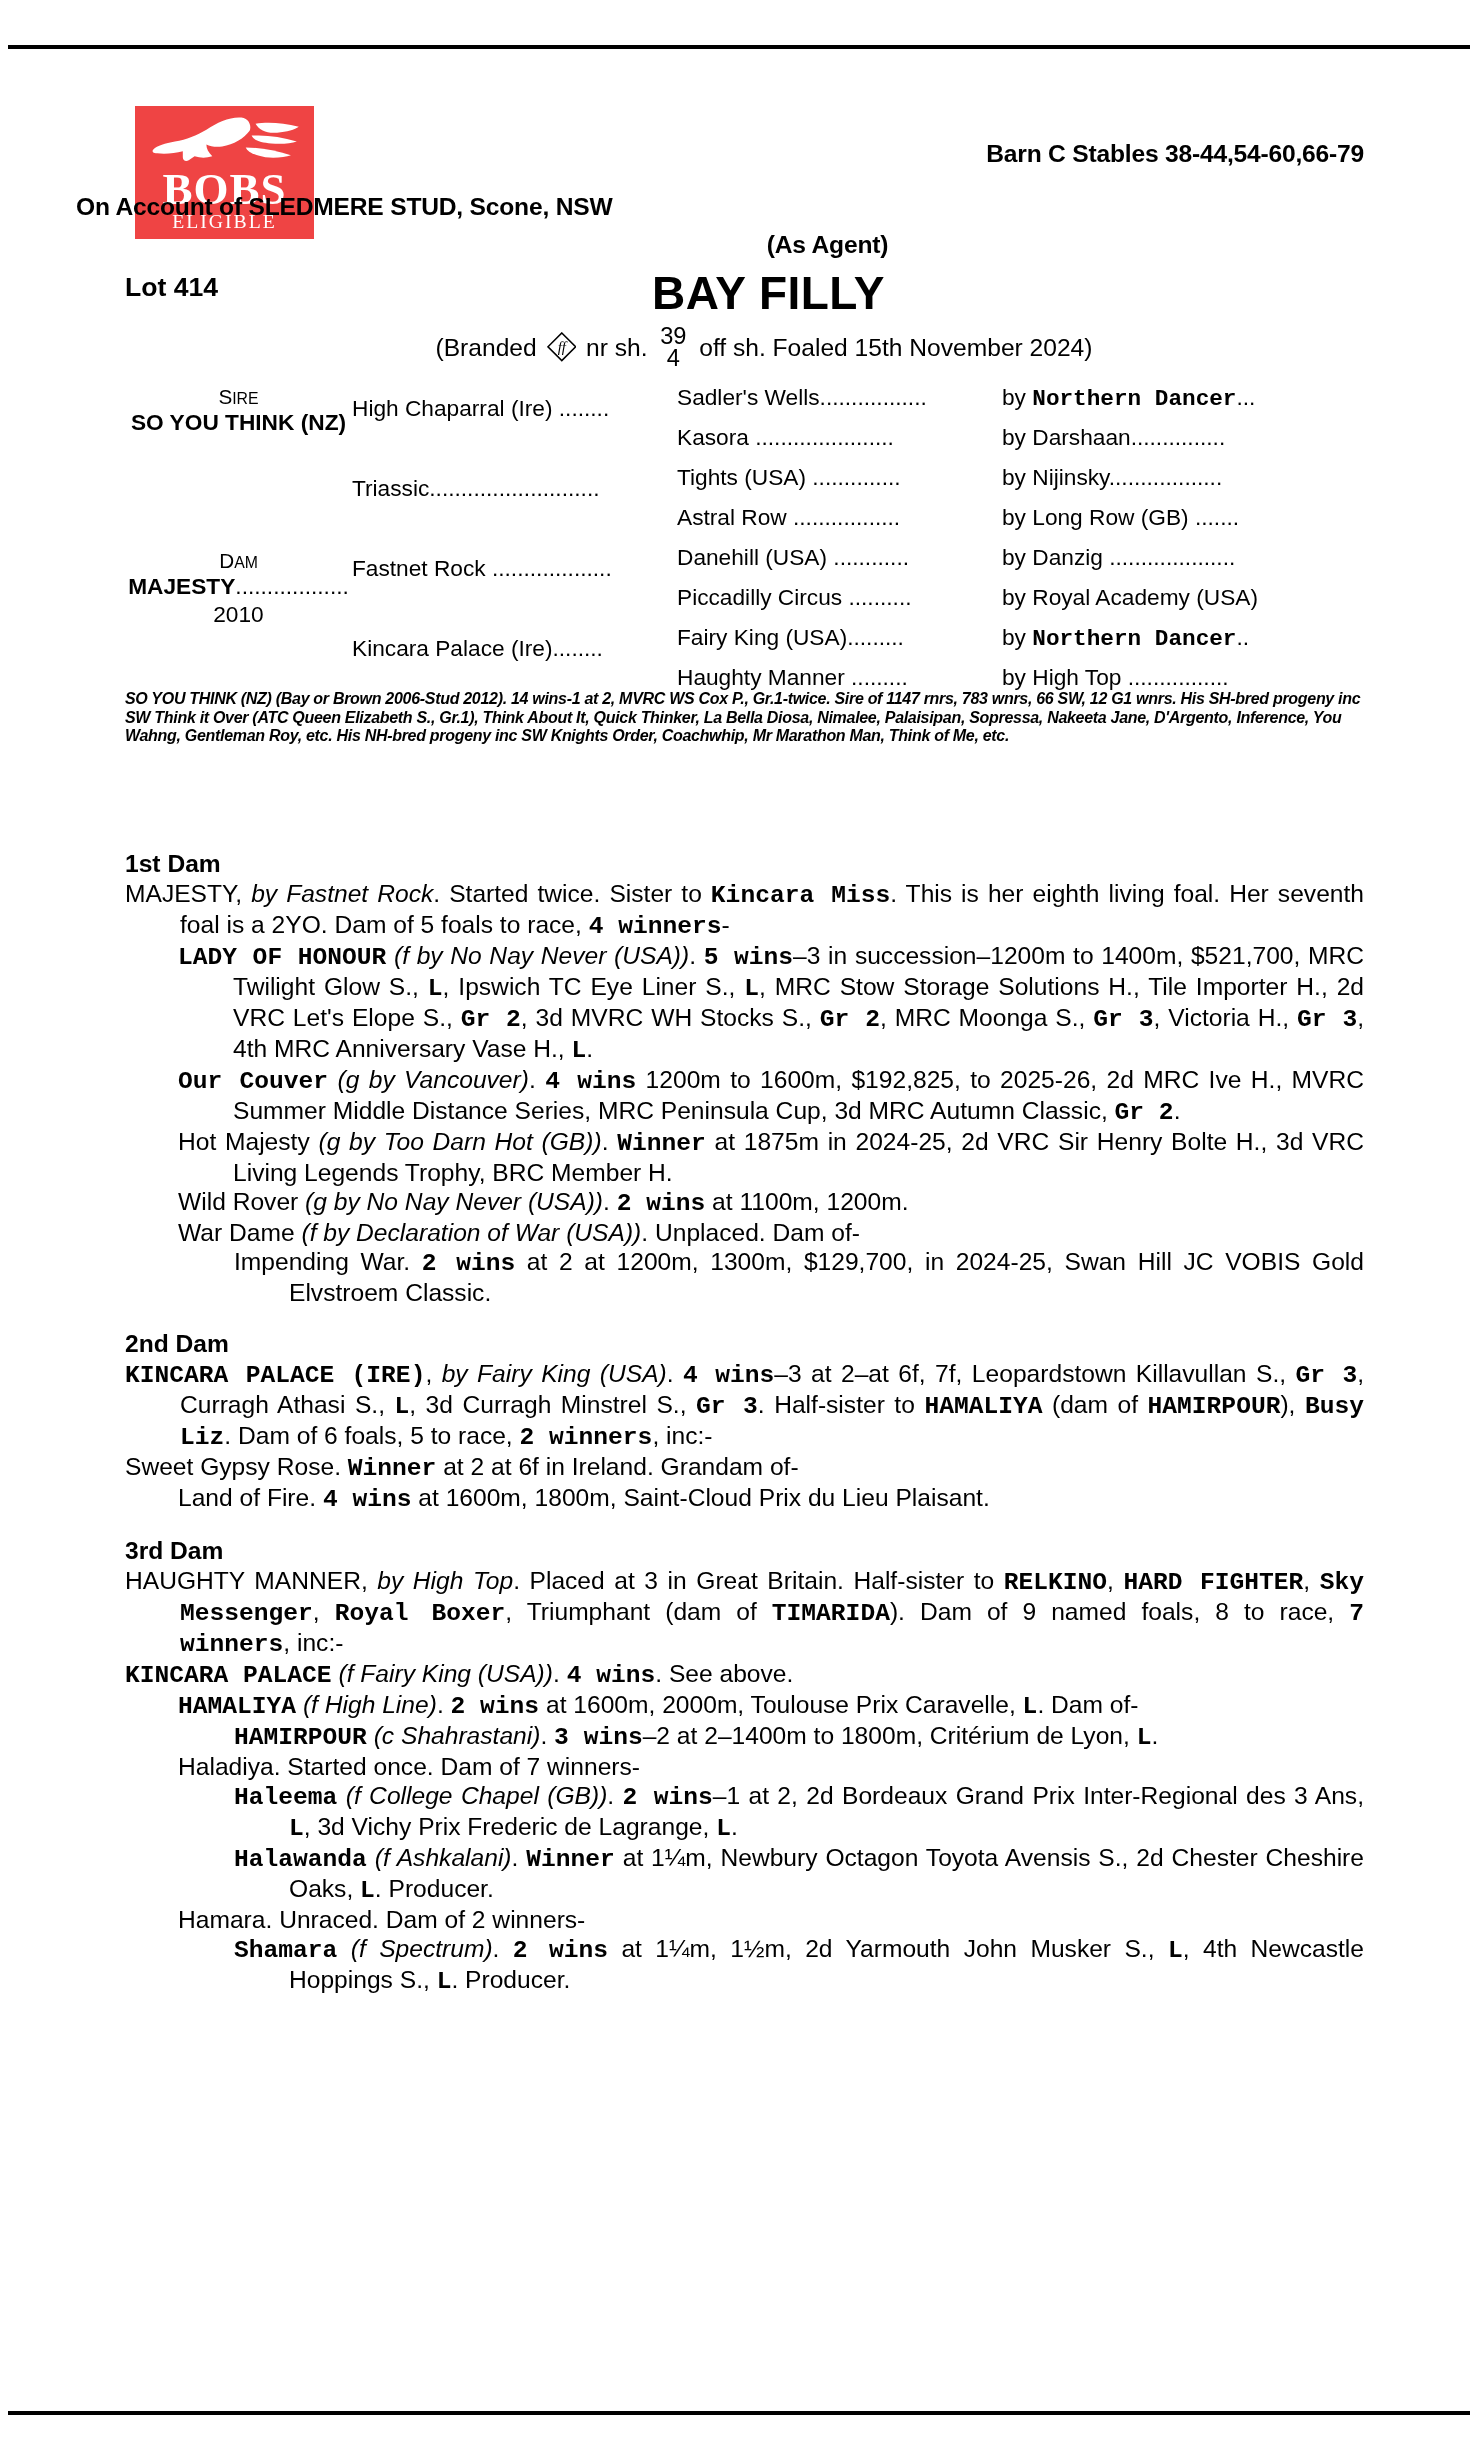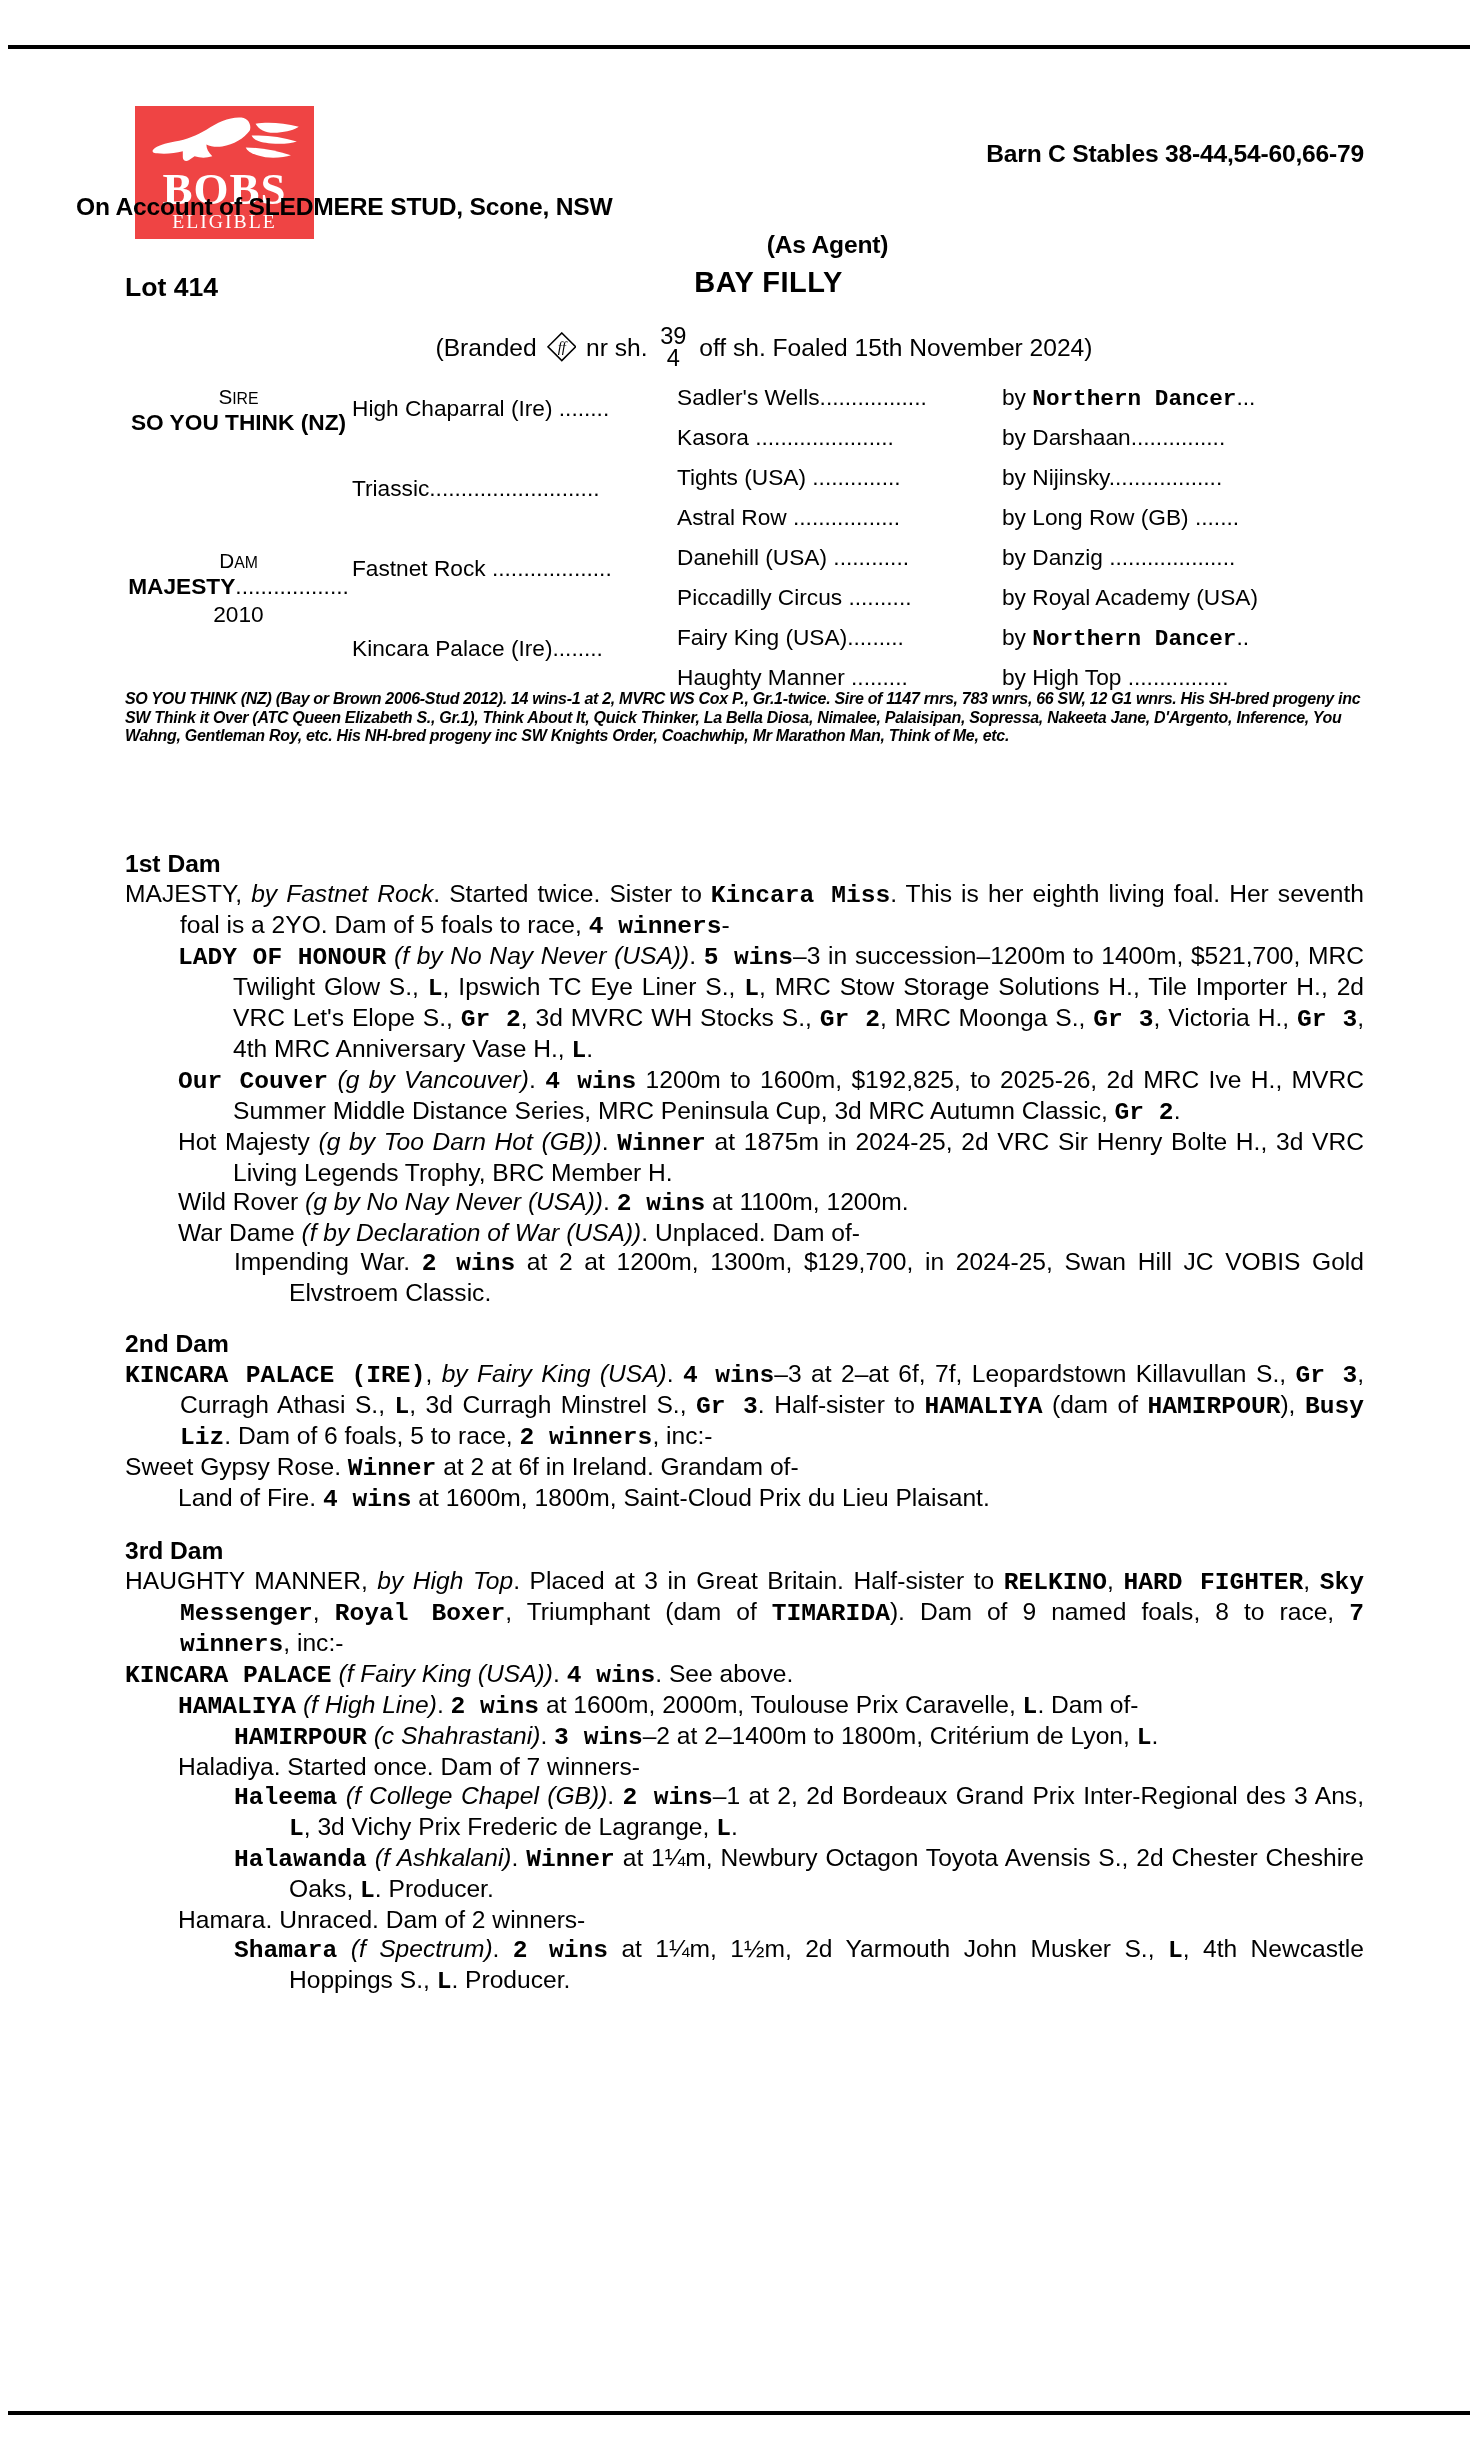--- a/index.html
+++ b/index.html
@@ -102,21 +102,21 @@
     top: 272px;
     font-size: 26.6px;
     font-weight: 700;
   }
   .sex-title {
     position: absolute;
     left: 0; right: 0;
     top: 266px;
     text-align: center;
     padding-left: 59px;
-    font-size: 29px;
+    font-size: 46px;
     font-weight: 700;
     letter-spacing: 0.5px;
   }
 
   .branded-line {
     position: absolute;
     left: 0; right: 0;
     top: 320px;
     text-align: center;
     padding-left: 50px;

